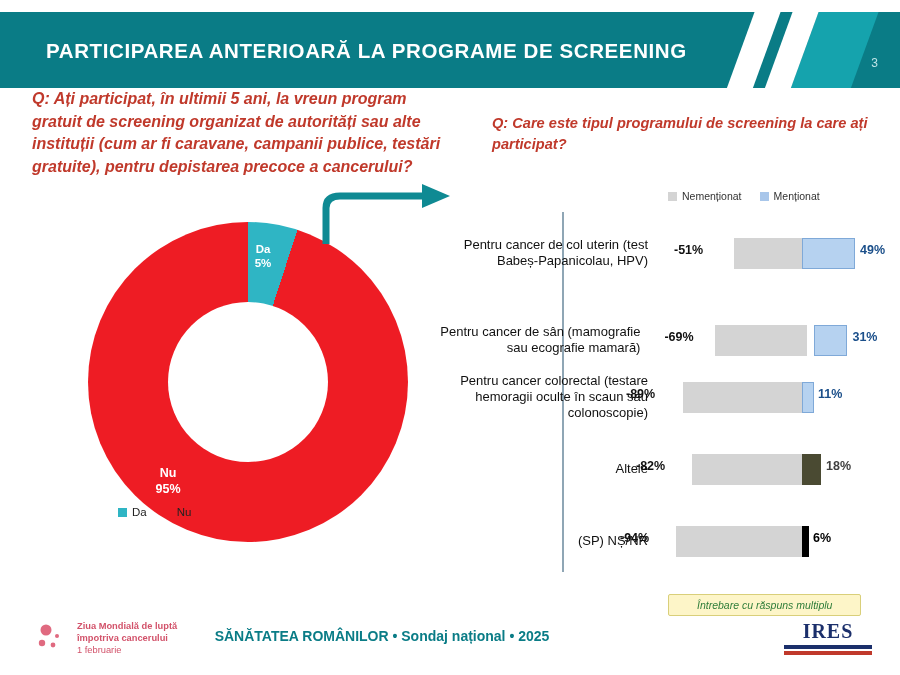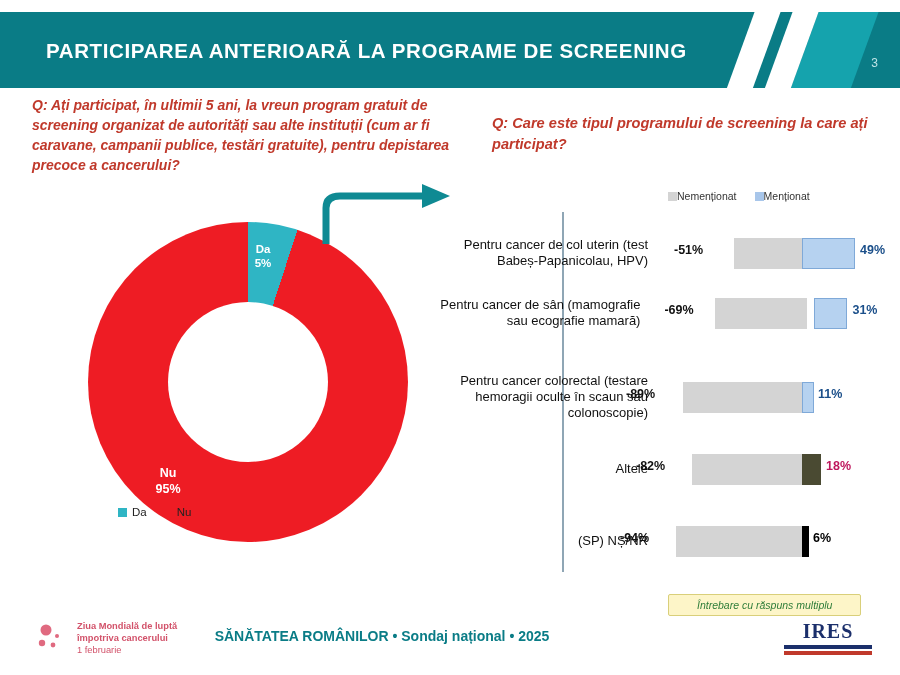--- a/index.html
+++ b/index.html
@@ -36,21 +36,21 @@
   }
 
   
   .qtext {
     position: absolute;
     color: #c0392b;
     font-style: italic;
     font-weight: bold;
     line-height: 1.42;
   }
-  #q-left { left: 32px; top: 96px; width: 425px; font-size: 14px; }
+  #q-left { left: 32px; top: 88px; width: 425px; font-size: 16px; }
   #q-right { left: 492px; top: 113px; width: 390px; font-size: 14.6px; }
 
   
   .donut-wrap { position: absolute; left: 88px; top: 222px; width: 320px; height: 320px; }
   .donut {
     position: absolute; left: 0; top: 0; width: 320px; height: 320px;
     border-radius: 50%;
     background: conic-gradient(from 0deg, #2fb5c4 0deg 18deg, #ee1c24 18deg 360deg);
   }
   .donut-hole {
@@ -74,21 +74,21 @@
   .sw { width: 9px; height: 9px; display: inline-block; }
 
   
   .arrow { position: absolute; left: 318px; top: 182px; }
 
   
   .rlegend {
     position: absolute; left: 668px; top: 190px;
     display: flex; gap: 18px; align-items: center; font-size: 10.5px; color: #333;
   }
-  .rlegend .li { display: flex; align-items: center; }
+  .rlegend .li { display: flex; align-items: center; gap: 5px; }
 
   .bars { position: absolute; left: 420px; top: 222px; width: 470px; height: 355px; }
   .brow { position: absolute; left: 0; width: 470px; height: 62px; display: flex; align-items: center; }
   .blabel {
     width: 240px; text-align: right; padding-right: 12px;
     font-size: 13px; color: #111; line-height: 1.25;
   }
   .btrack { position: relative; width: 225px; height: 62px; }
   .axis {
     position: absolute; left: 142px; top: -10px; width: 1.5px; height: 360px;
@@ -196,21 +196,21 @@
     <div class="brow" style="top:0px;">
       <div class="blabel">Pentru cancer de col uterin (test Babeș-Papanicolau, HPV)</div>
       <div class="btrack">
         <div class="bar-left" style="width:68px;"></div>
         <div class="val-left" style="left:14px;">-51%</div>
         <div class="bar-right" style="width:53px; background:#b6d2f0; border:1px solid #7fa9d8;"></div>
         <div class="val-right" style="left:200px; color:#1b4f8a;">49%</div>
       </div>
     </div>
 
-    <div class="brow" style="top:60px;gap:20px;">
+    <div class="brow" style="top:87px;gap:20px;">
       <div class="blabel">Pentru cancer de sân (mamografie sau ecografie mamară)</div>
       <div class="btrack">
         <div class="bar-left" style="width:92px;"></div>
         <div class="val-left" style="left:-8px;">-69%</div>
         <div class="bar-right" style="width:33px; background:#b6d2f0; border:1px solid #7fa9d8;"></div>
         <div class="val-right" style="left:180px; color:#1b4f8a;">31%</div>
       </div>
     </div>
 
     <div class="brow" style="top:144px;">
@@ -222,21 +222,21 @@
         <div class="val-right" style="left:158px; color:#1b4f8a;">11%</div>
       </div>
     </div>
 
     <div class="brow" style="top:216px;">
       <div class="blabel">Altele</div>
       <div class="btrack">
         <div class="bar-left" style="width:110px;"></div>
         <div class="val-left" style="left:-24px;">-82%</div>
         <div class="bar-right" style="width:19px; background:#4a4a32;"></div>
-        <div class="val-right" style="left:166px; color:#be185d;">18%</div>
+        <div class="val-right" style="left:166px; color:#404040;">18%</div>
       </div>
     </div>
 
     <div class="brow" style="top:288px;">
       <div class="blabel">(SP) NȘ/NR</div>
       <div class="btrack">
         <div class="bar-left" style="width:126px;"></div>
         <div class="val-left" style="left:-40px;">-94%</div>
         <div class="bar-right" style="width:7px; background:#000000;"></div>
         <div class="val-right" style="left:153px; color:#000;">6%</div>

